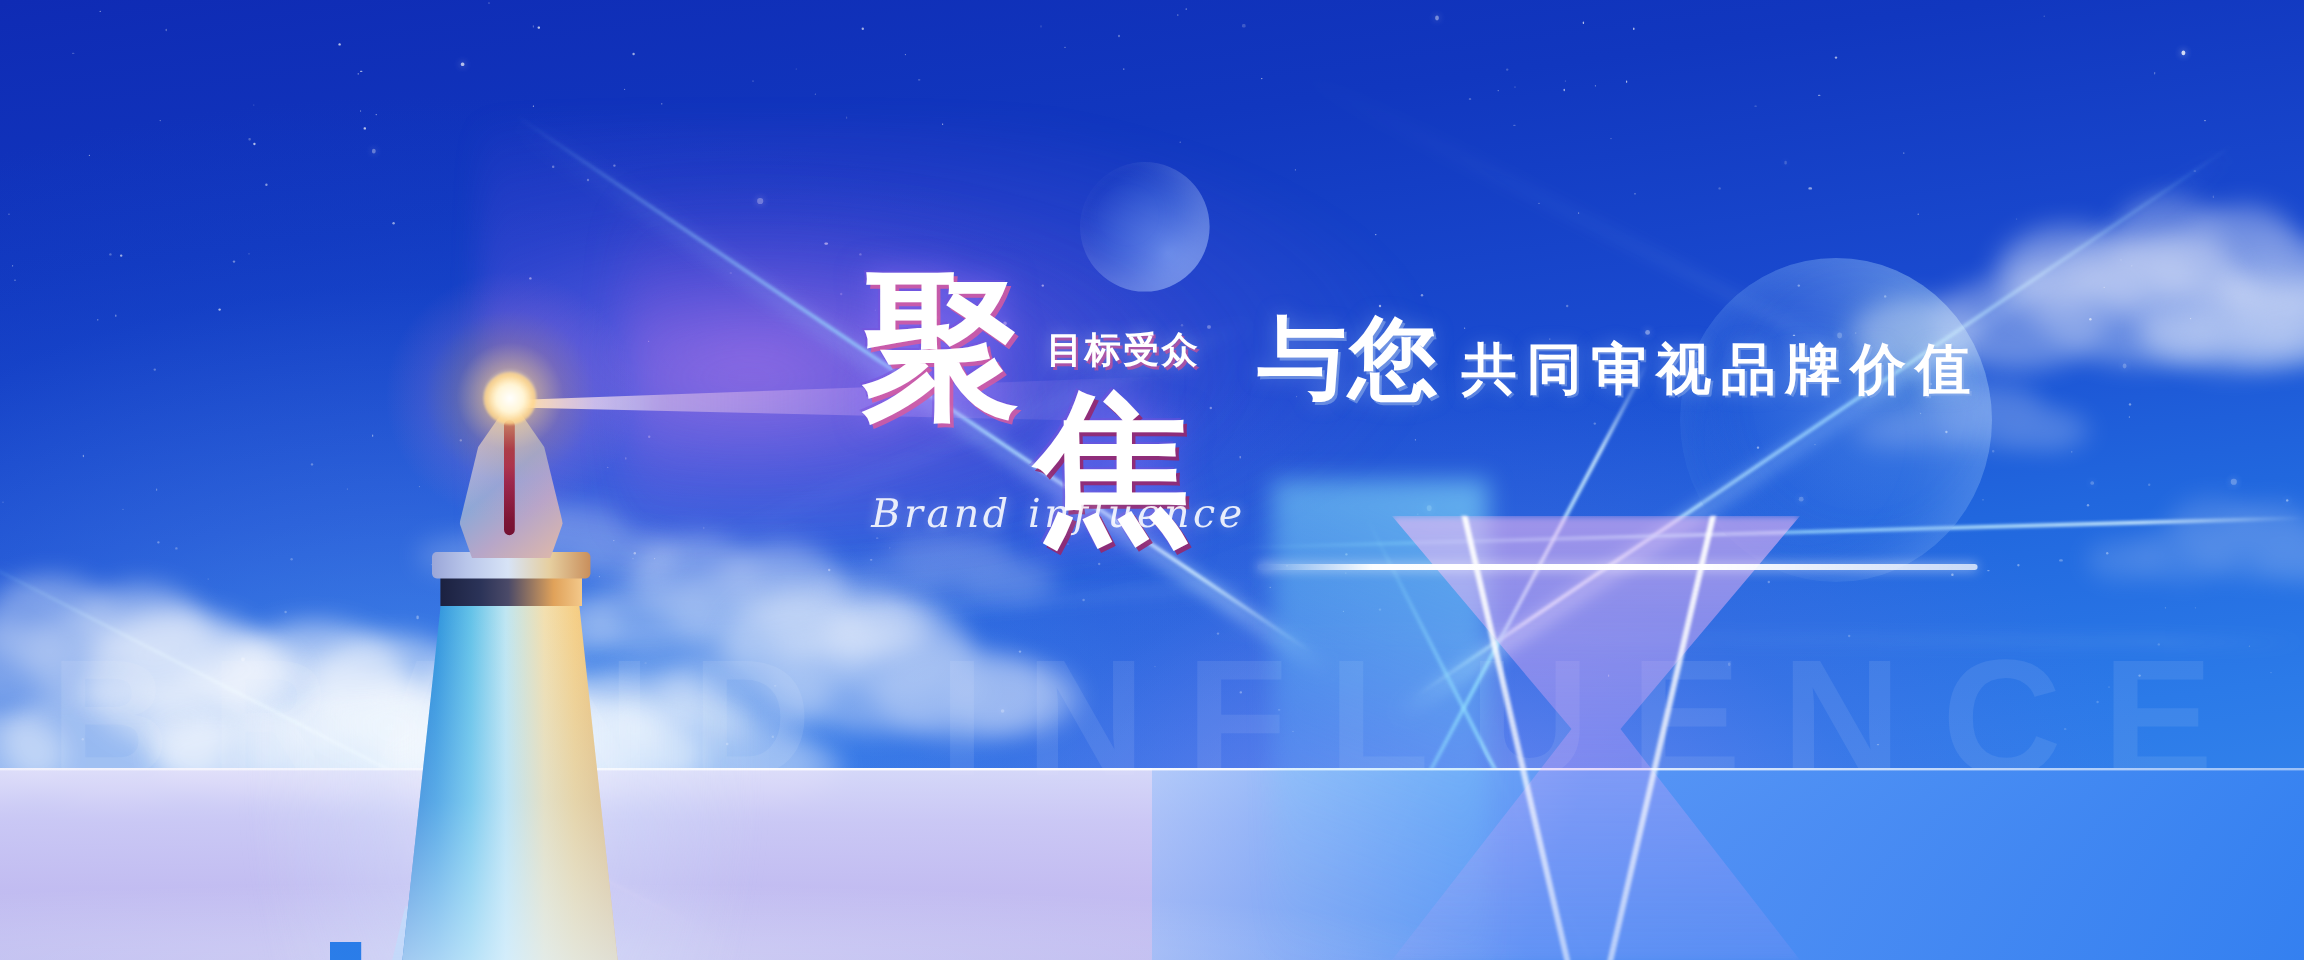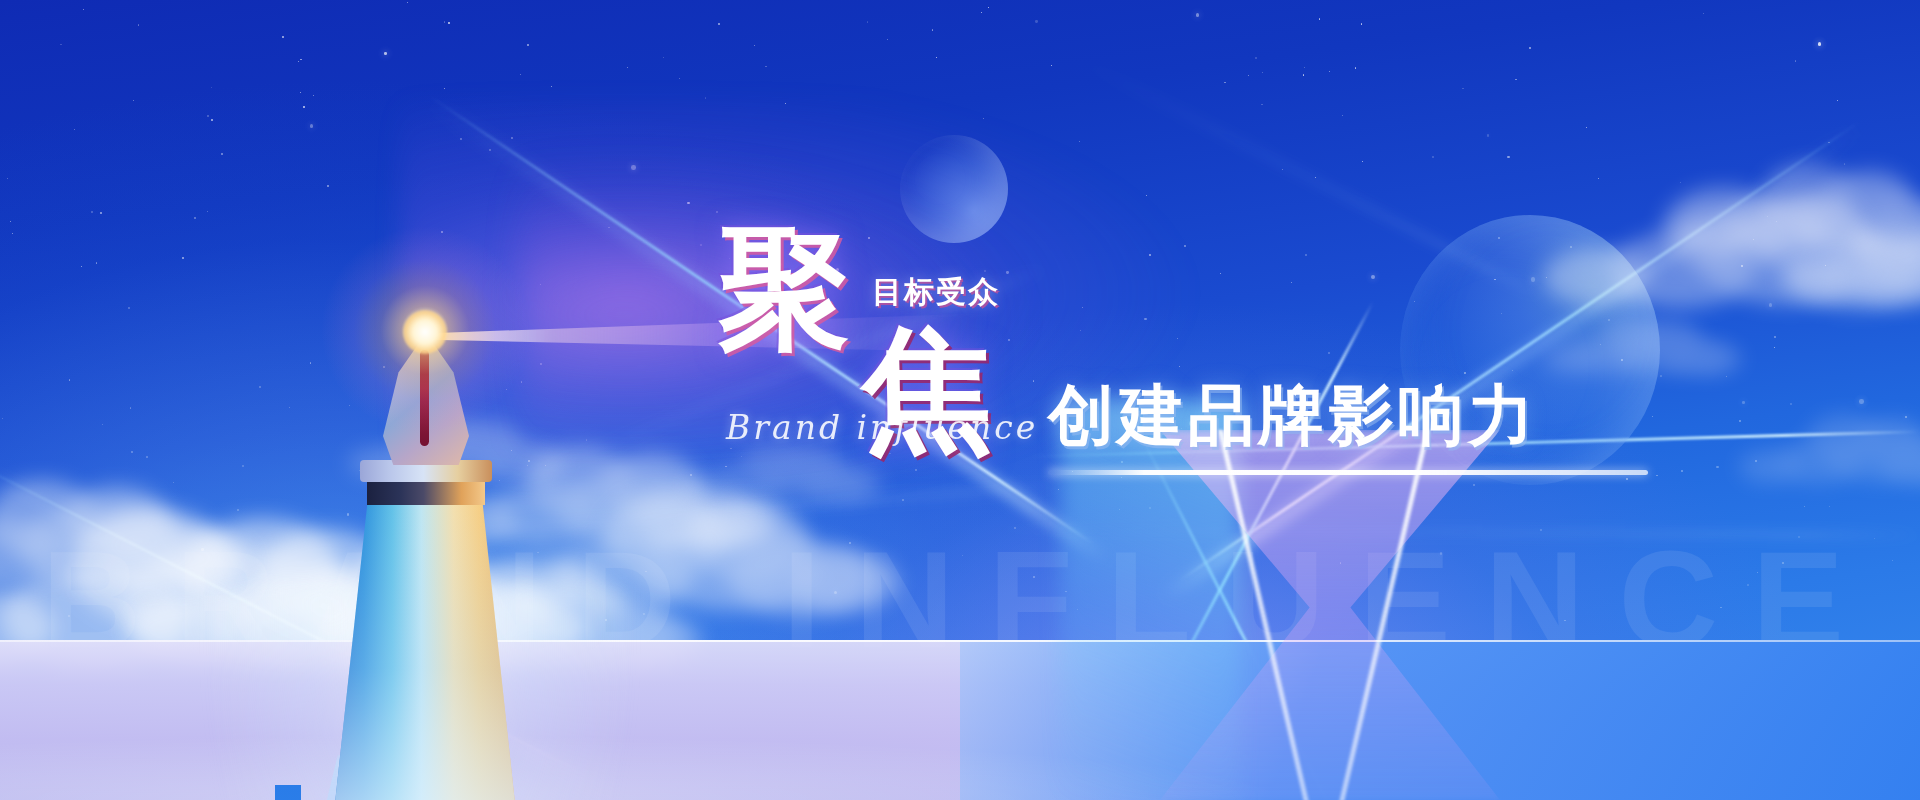--- a/index.html
+++ b/index.html
@@ -639,20 +639,23 @@
     <div class="lh-core"></div>
   </div>
 
   <div id="content">
 
     <div id="ju">聚</div>
     <div id="jiao">焦</div>
     <div id="target-audience">目标受众</div>
     <div id="script">Brand influence</div>
 
-
-
-    <div id="row2">创建品牌影响力</div>
+    <div id="row1">
+      <span id="row1-lead">与您</span>
+      <span id="row1-rest">共同审视品牌价值</span>
+    </div>
+
+
 
     <div id="underline"></div>
 
   </div>
 </div>
 
 </body></html>

